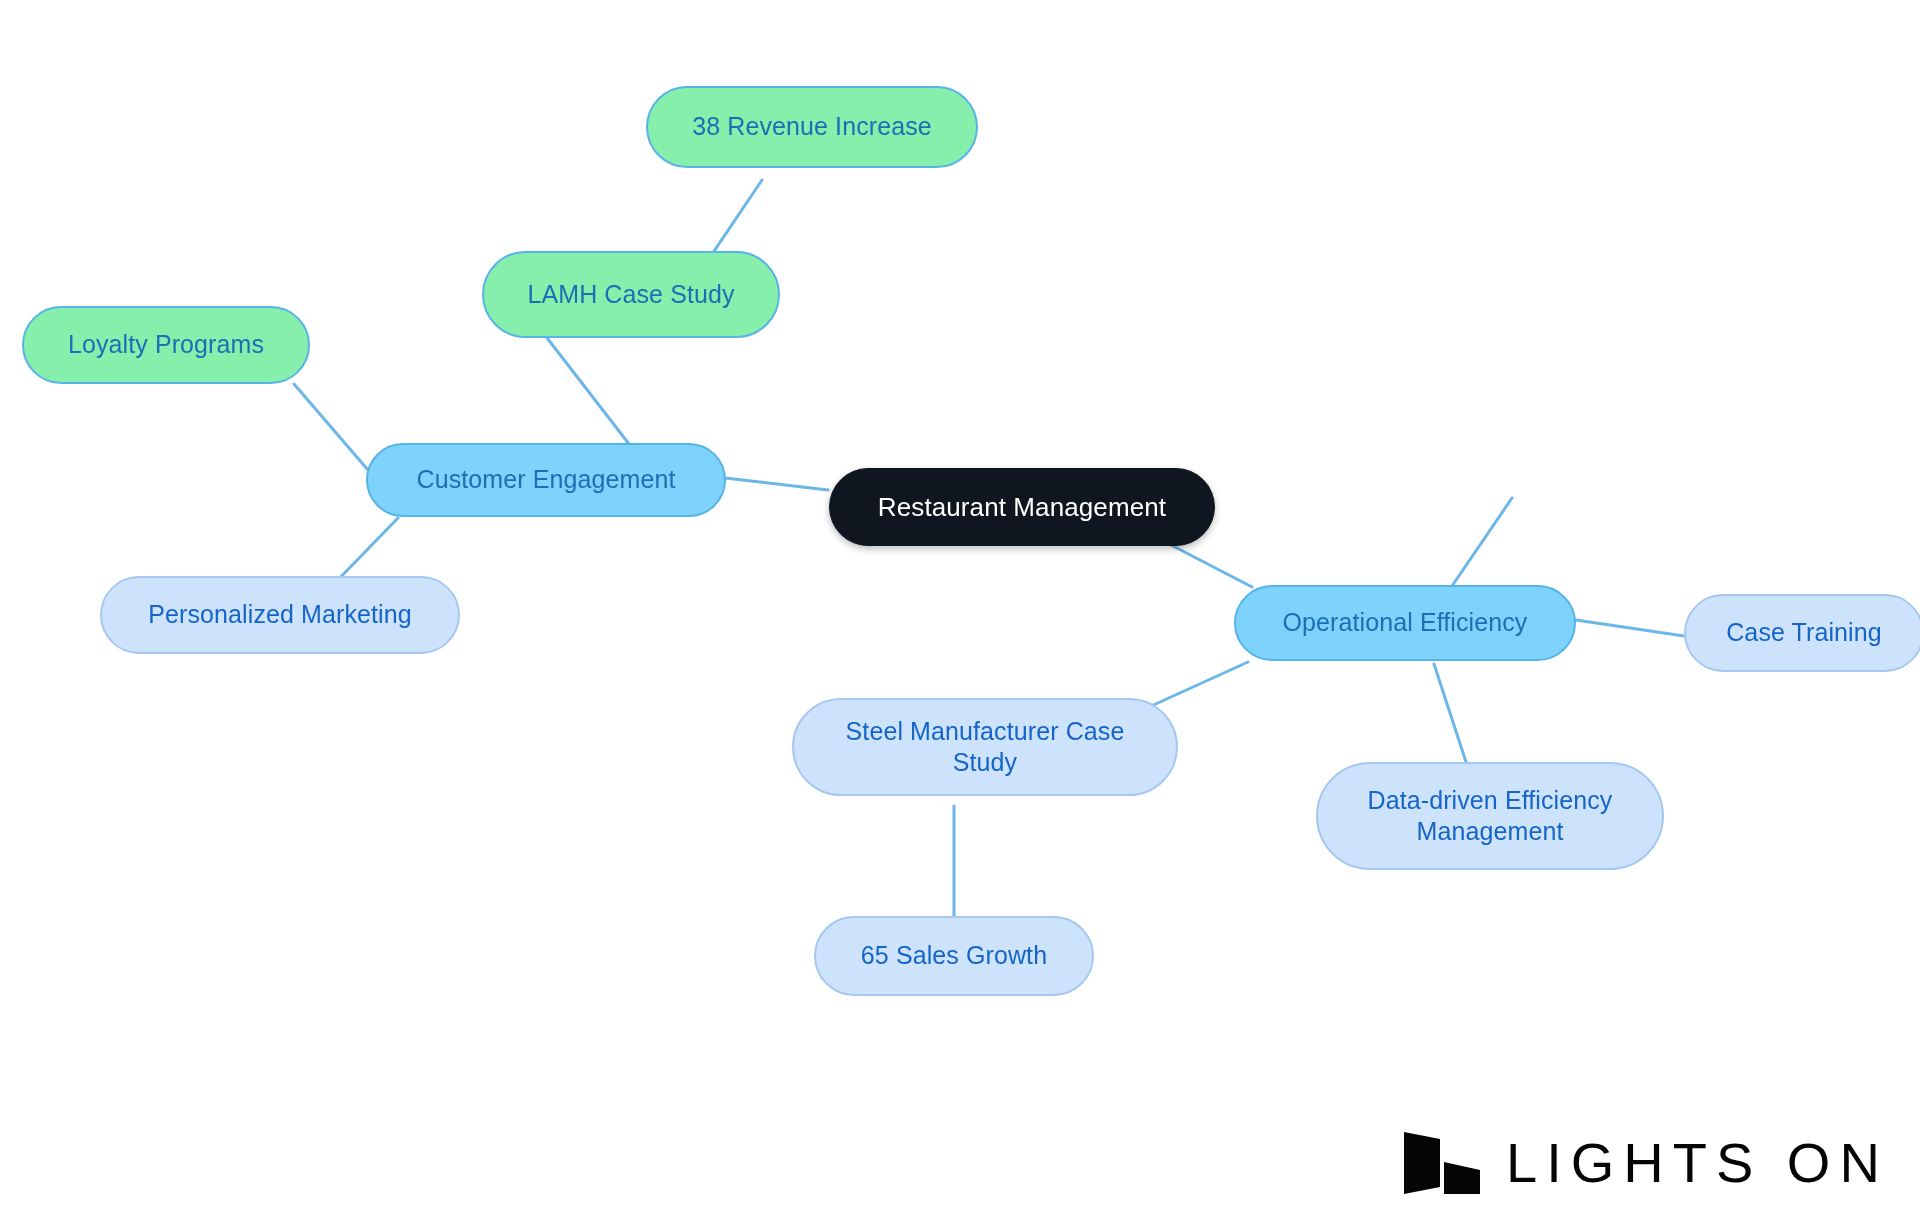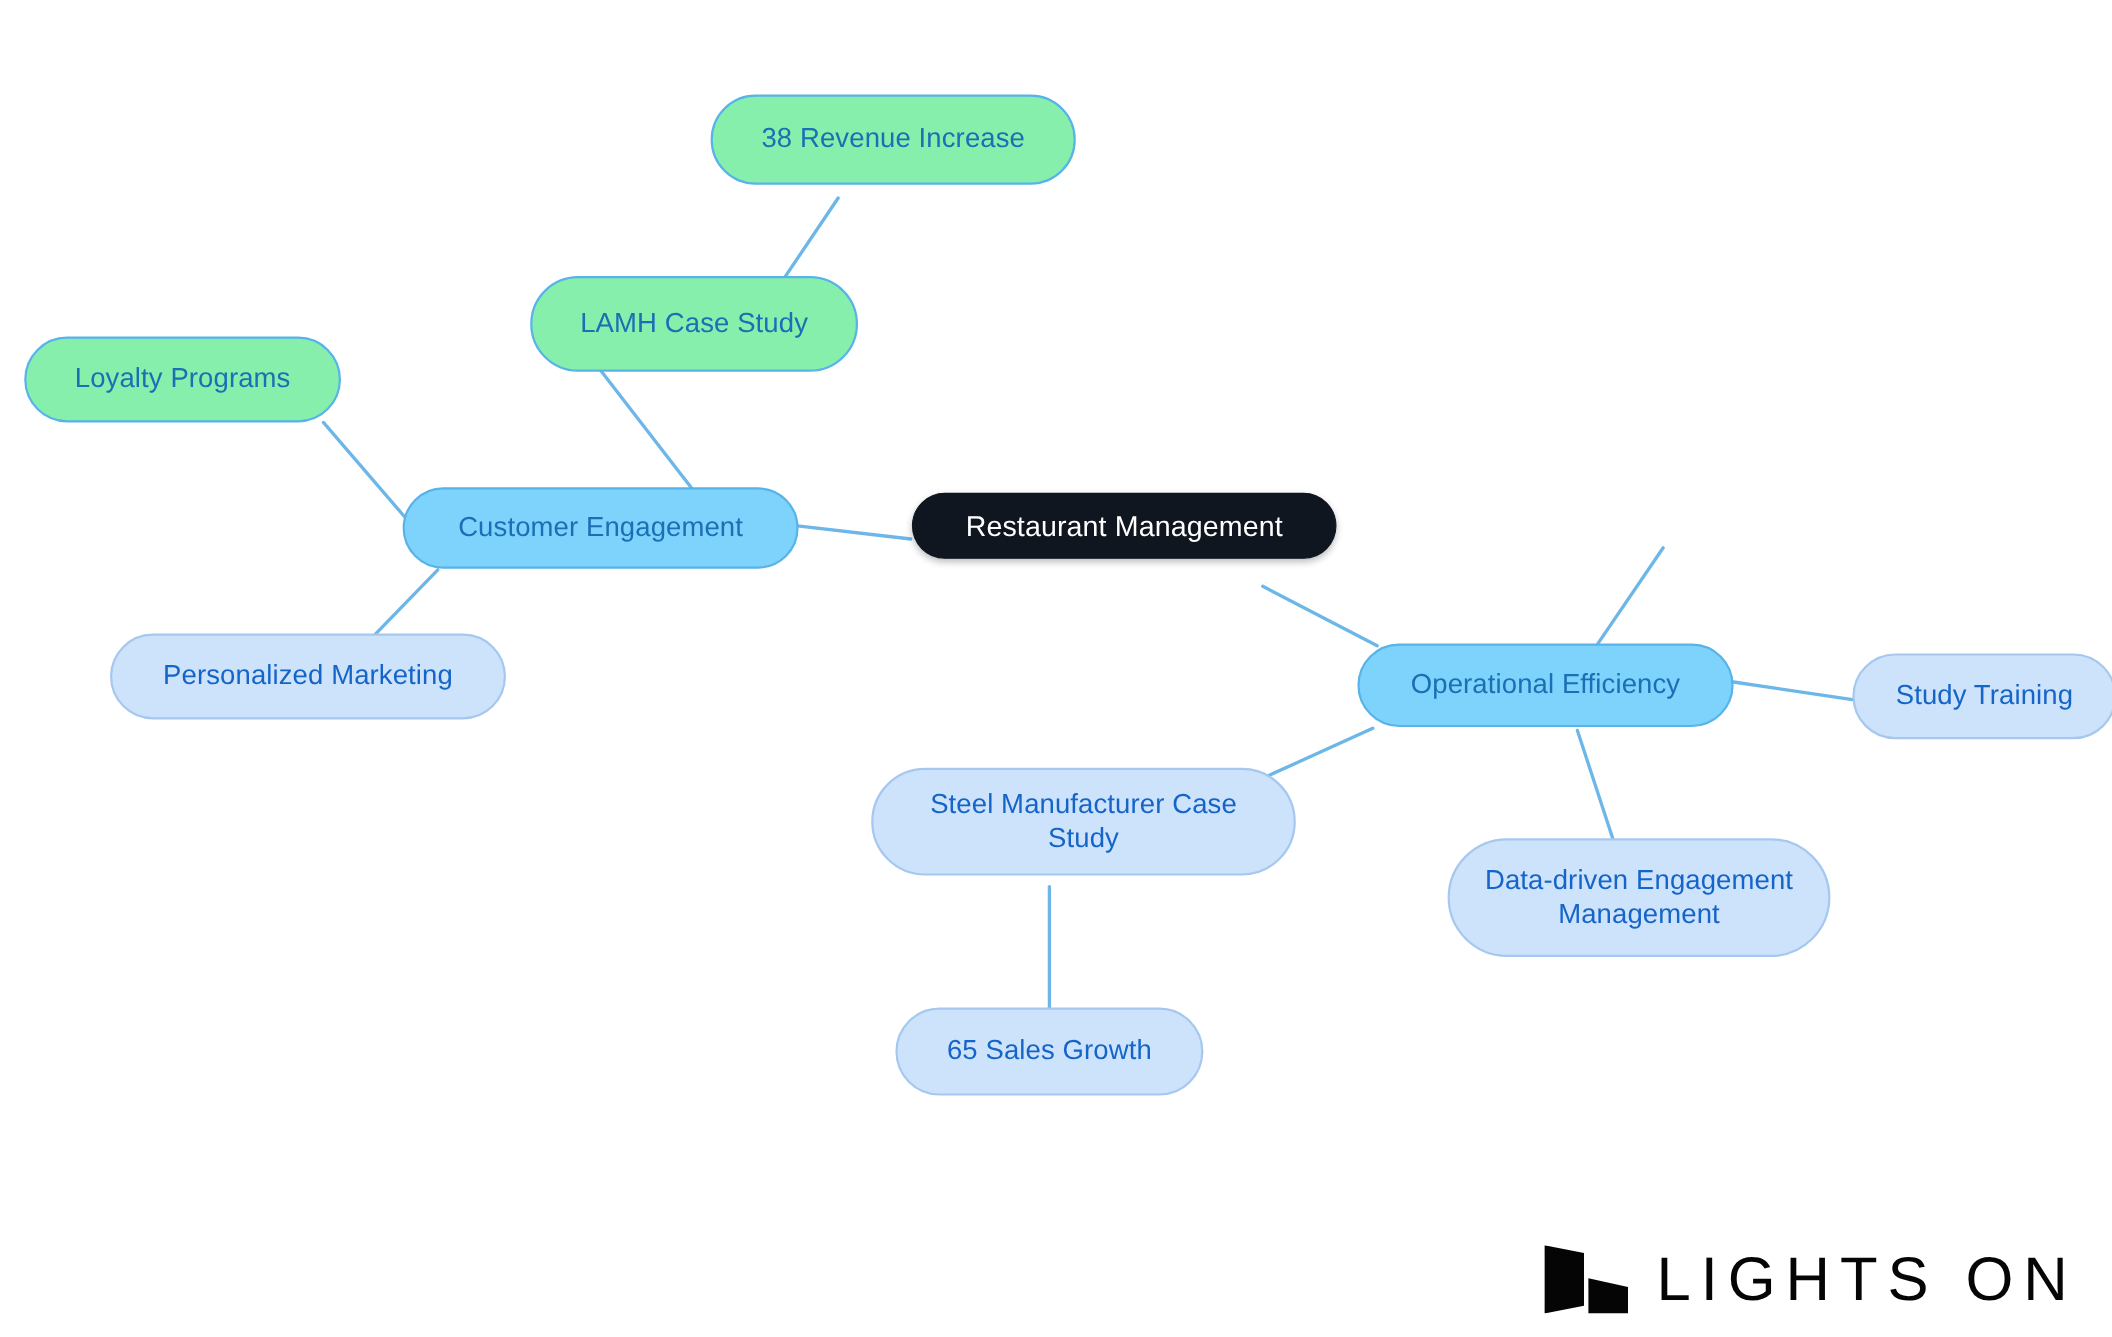--- a/index.html
+++ b/index.html
@@ -113,21 +113,21 @@
       <line x1="398" y1="518" x2="330" y2="588"></line>
       <line x1="1148" y1="533" x2="1252" y2="587"></line>
       <line x1="1452" y1="586" x2="1512" y2="498"></line>
       <line x1="1576" y1="620" x2="1684" y2="636"></line>
       <line x1="1434" y1="664" x2="1468" y2="768"></line>
       <line x1="1248" y1="662" x2="1138" y2="712"></line>
       <line x1="954" y1="806" x2="954" y2="916"></line>
     </g>
   </svg>
 
-  <div class="node node-root" style="left:829px; top:448px; width:386px; height:60px;text-align:center;">
+  <div class="node node-root" style="left:829px; top:468px; width:386px; height:78px;text-align:center;">
     <span class="node-label">Restaurant Management</span>
   </div>
 
   <div class="node node-branch" style="left:366px; top:443px; width:360px; height:74px;">
     <span class="node-label">Customer Engagement</span>
   </div>
 
   <div class="node node-branch" style="left:1234px; top:585px; width:342px; height:76px;">
     <span class="node-label">Operational Efficiency</span>
   </div>
@@ -143,25 +143,25 @@
   <div class="node node-leaf-mid" style="left:22px; top:306px; width:288px; height:78px;">
     <span class="node-label">Loyalty Programs</span>
   </div>
 
   <div class="node node-leaf-light" style="left:100px; top:576px; width:360px; height:78px;">
     <span class="node-label">Personalized Marketing</span>
   </div>
 
 
   <div class="node node-leaf-light" style="left:1684px; top:594px; width:240px; height:78px;">
-    <span class="node-label">Study Training</span>
+    <span class="node-label">Case Training</span>
   </div>
 
   <div class="node node-leaf-light" style="left:1316px; top:762px; width:348px; height:108px;">
-    <span class="node-label">Data-driven Engagement
+    <span class="node-label">Data-driven Efficiency
 Management</span>
   </div>
 
   <div class="node node-leaf-light" style="left:792px; top:698px; width:386px; height:98px;">
     <span class="node-label">Steel Manufacturer Case
 Study</span>
   </div>
 
   <div class="node node-leaf-light" style="left:814px; top:916px; width:280px; height:80px;">
     <span class="node-label">65 Sales Growth</span>

